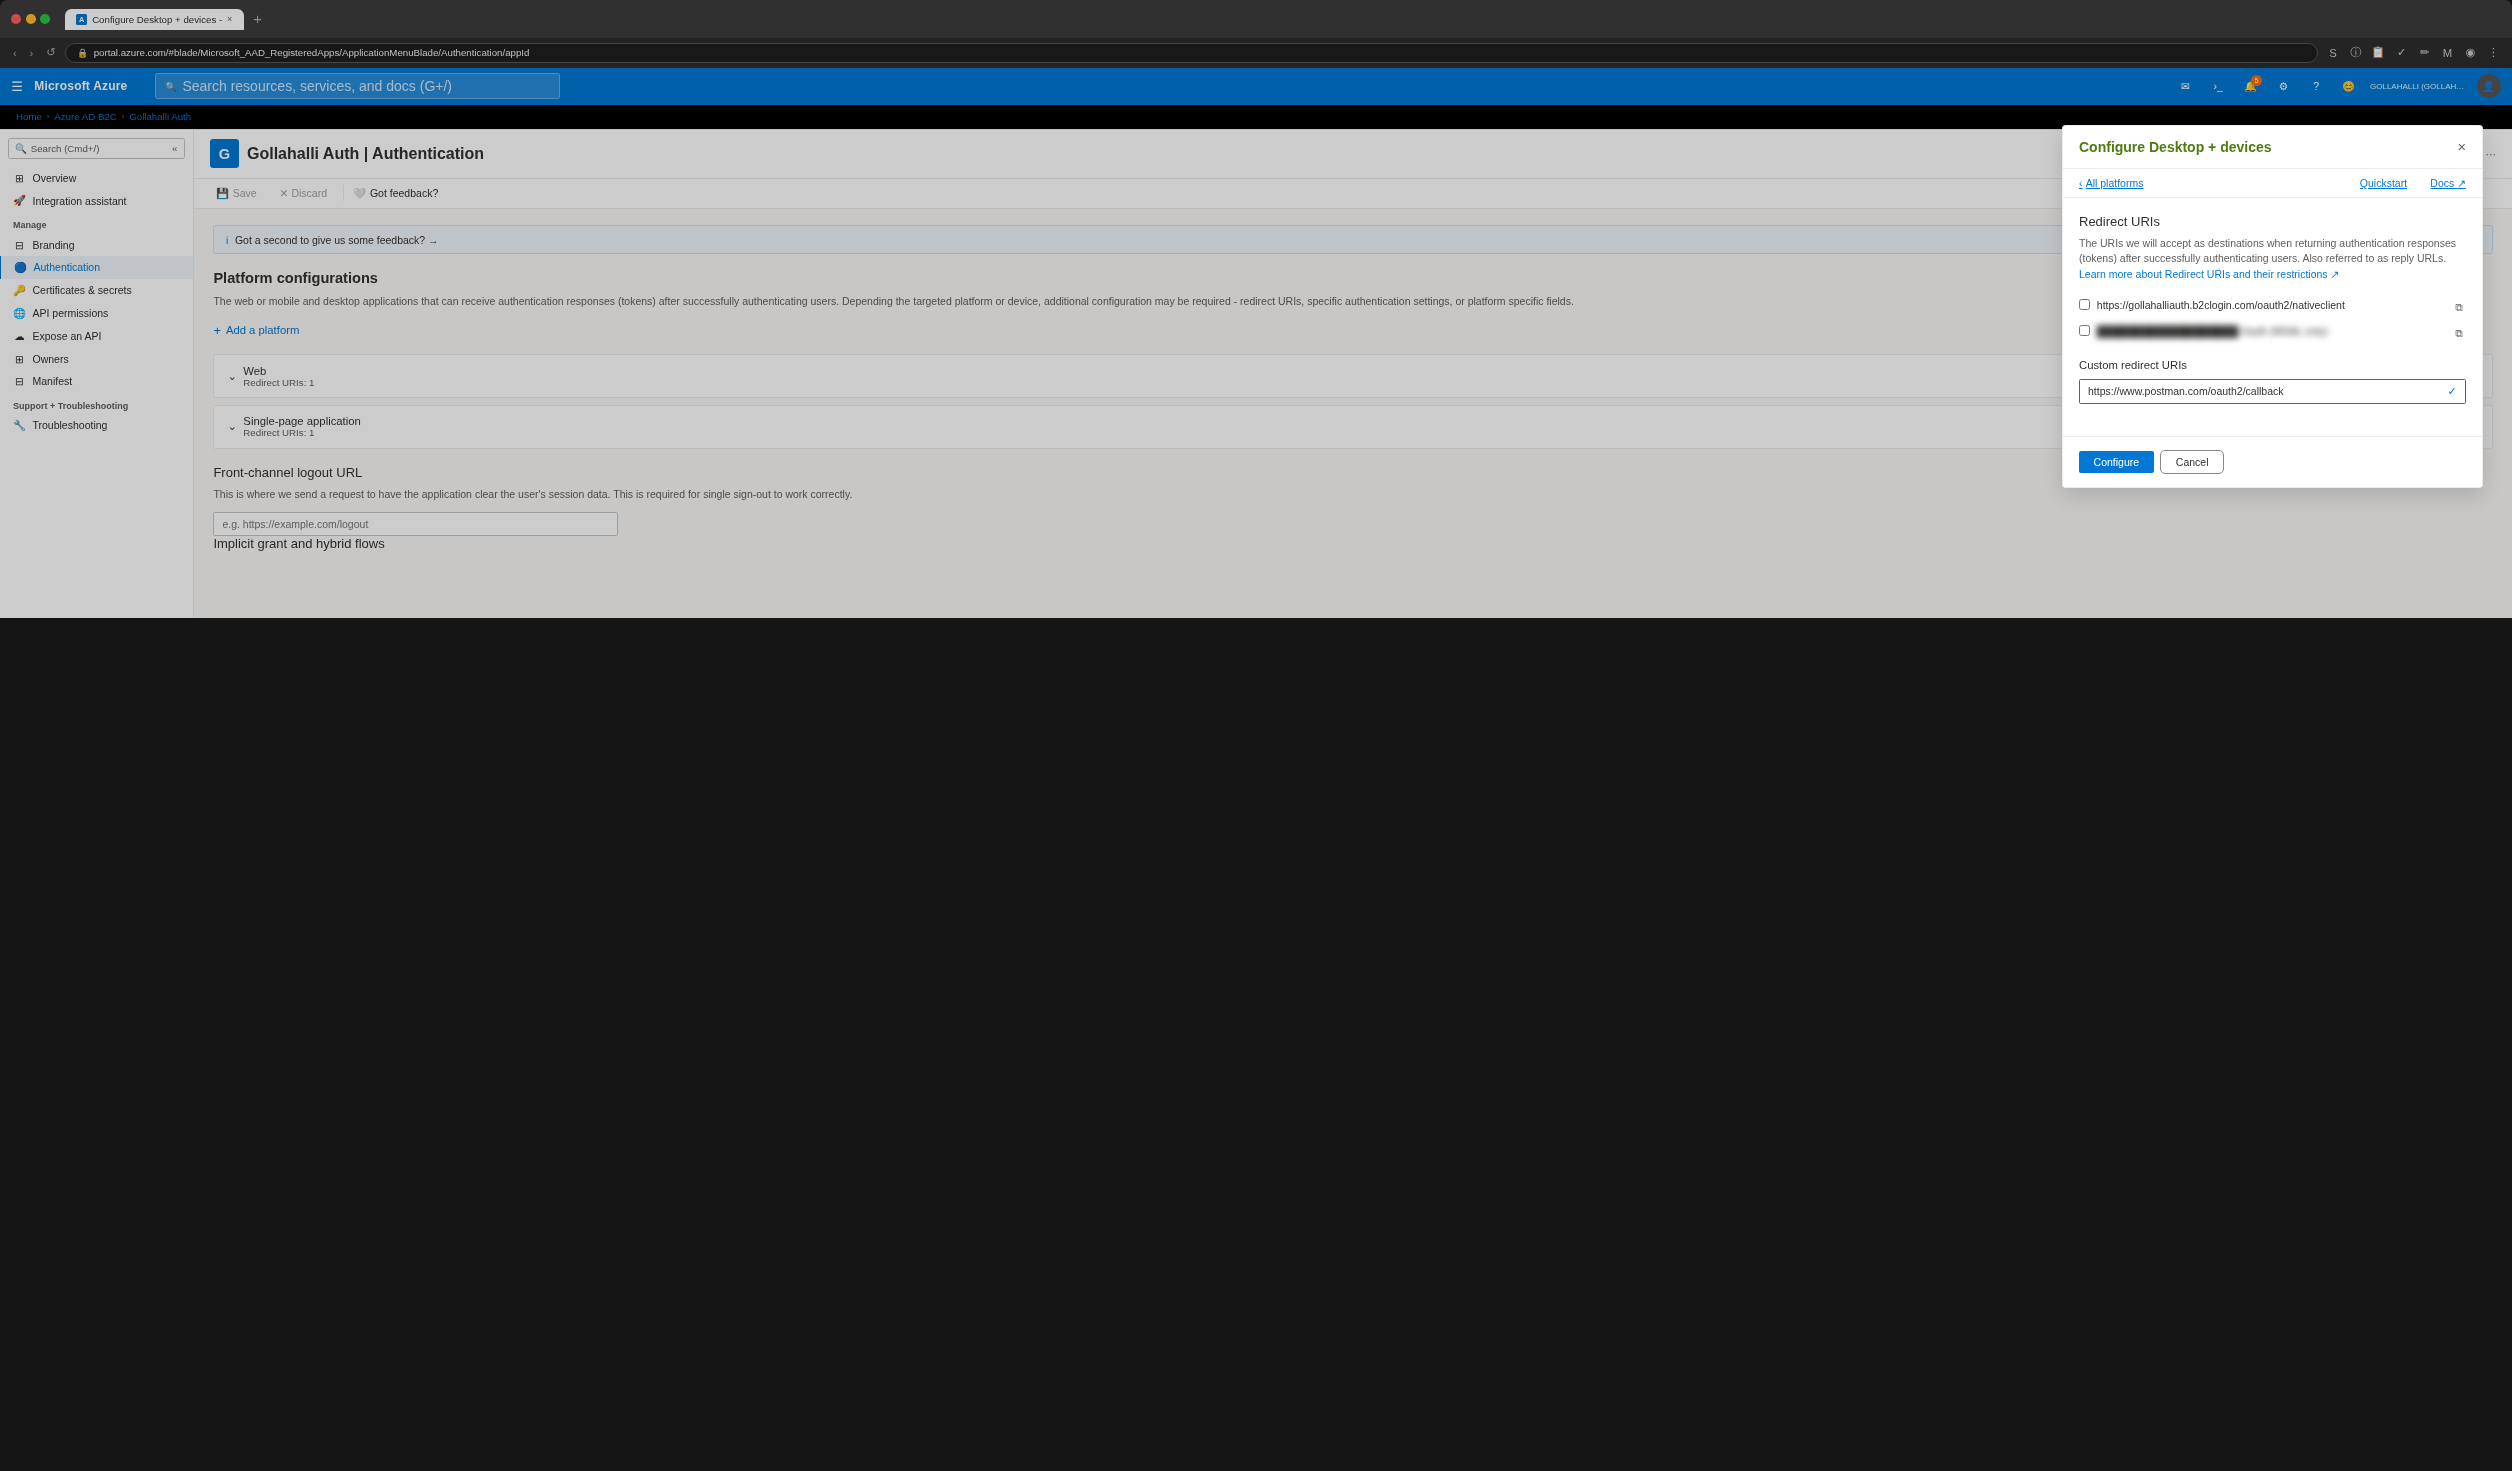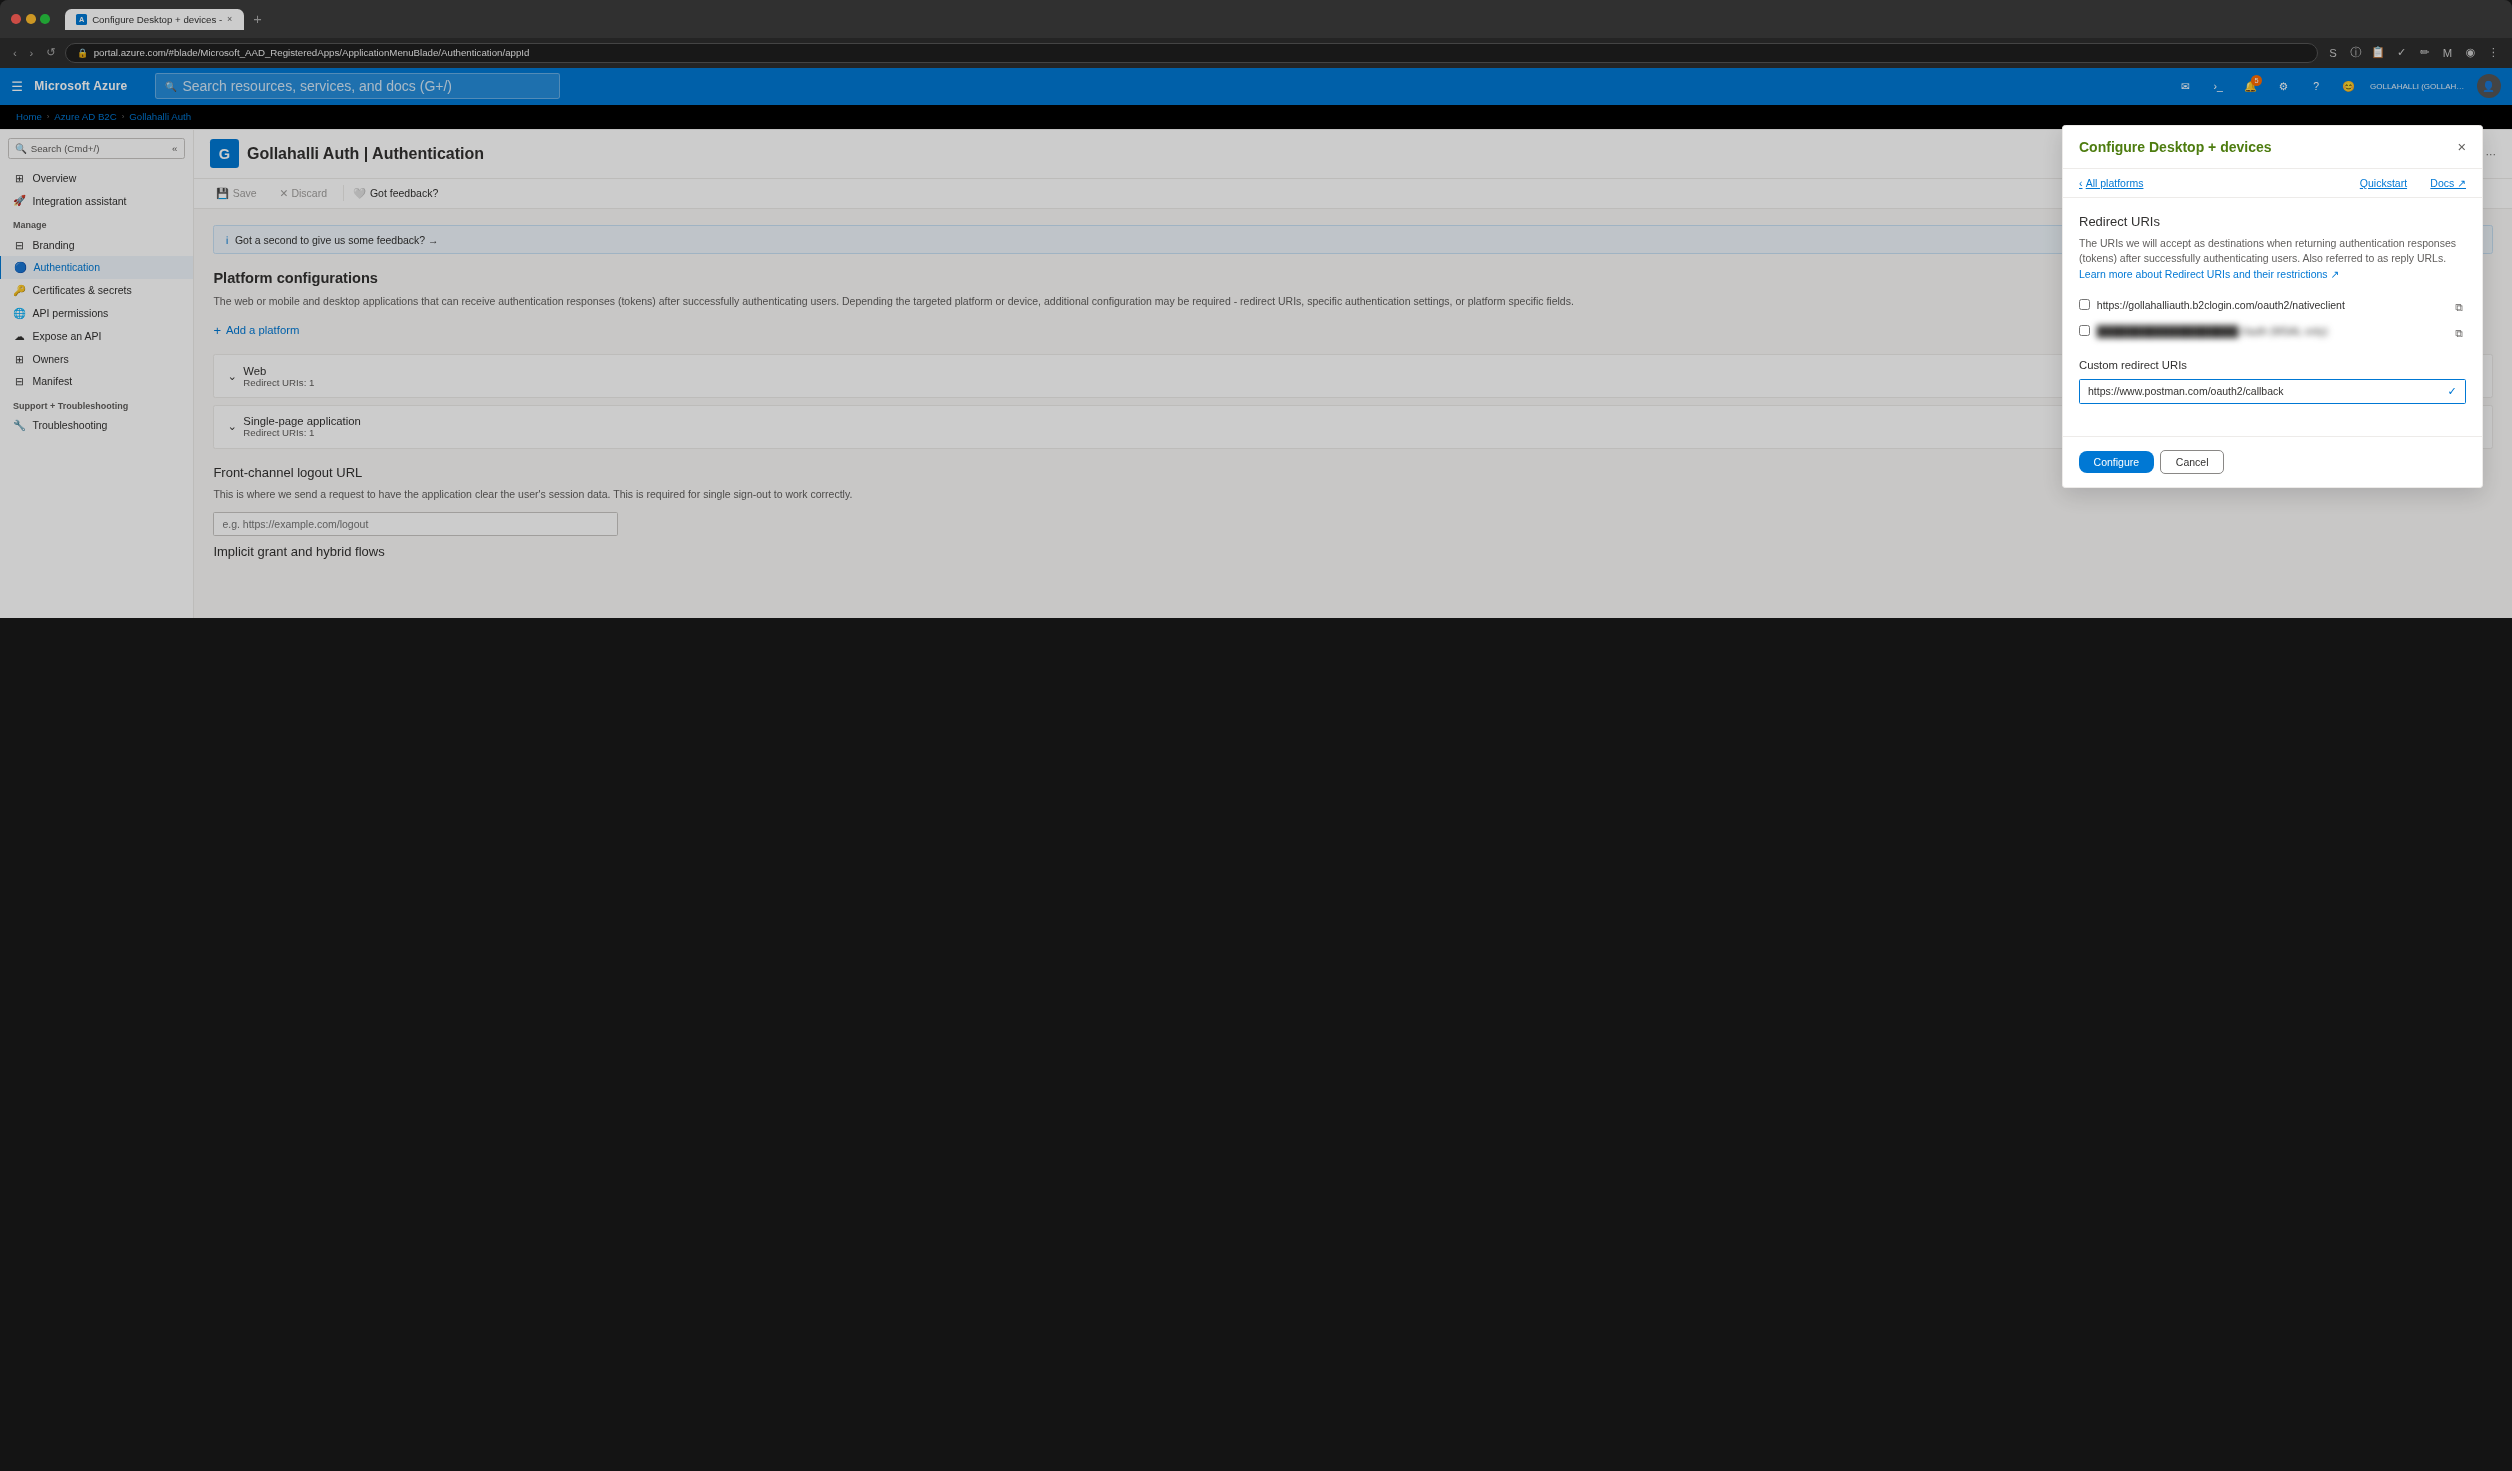--- a/index.html
+++ b/index.html
@@ -354,21 +354,21 @@
       align-items: center;
       margin-top: 16px;
     }
     .btn-primary {
       background: #0078d4;
       color: #fff;
       border: none;
       padding: 4.9px 14.6px;
       font-size: 10.5px;
       cursor: pointer;
-      border-radius: 8px;
+      border-radius: 2px;
     }
     .btn-secondary {
       background: #fff;
       color: #323130;
       border: 0.8px solid #8a8886;
       padding: 4.9px 14.6px;
       font-size: 10.5px;
       cursor: pointer;
       border-radius: 5px;
     }
@@ -579,21 +579,21 @@
               </div>
             </div>
           </div>
 
           
           <div class="section-title">Front-channel logout URL</div>
           <div class="section-desc">This is where we send a request to have the application clear the user's session data. This is required for single sign-out to work correctly.</div>
           <input class="input-field" type="text" placeholder="e.g. https://example.com/logout" style="">
 
           
-          <div class="section-title" style="margin-top:8px;">Implicit grant and hybrid flows</div>
+          <div class="section-title" style="margin-top:0;">Implicit grant and hybrid flows</div>
         </div>
       </div>
     </div>
   </div>
 </div>
 
 <div class="overlay"></div>
 
 <div class="side-panel">
   <div class="side-panel-header">

